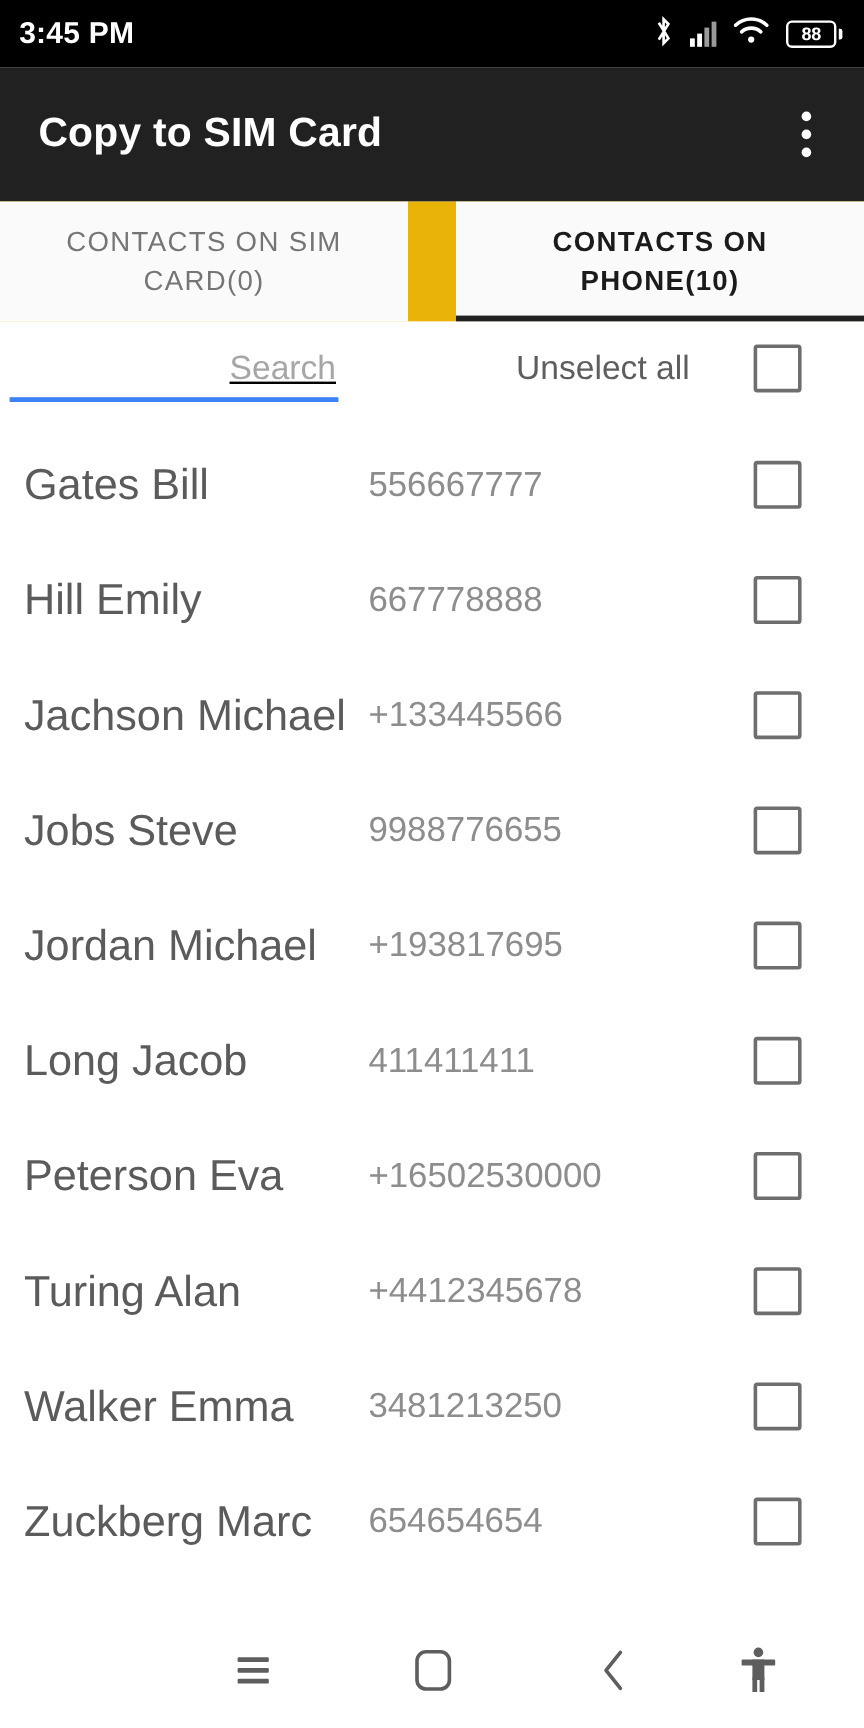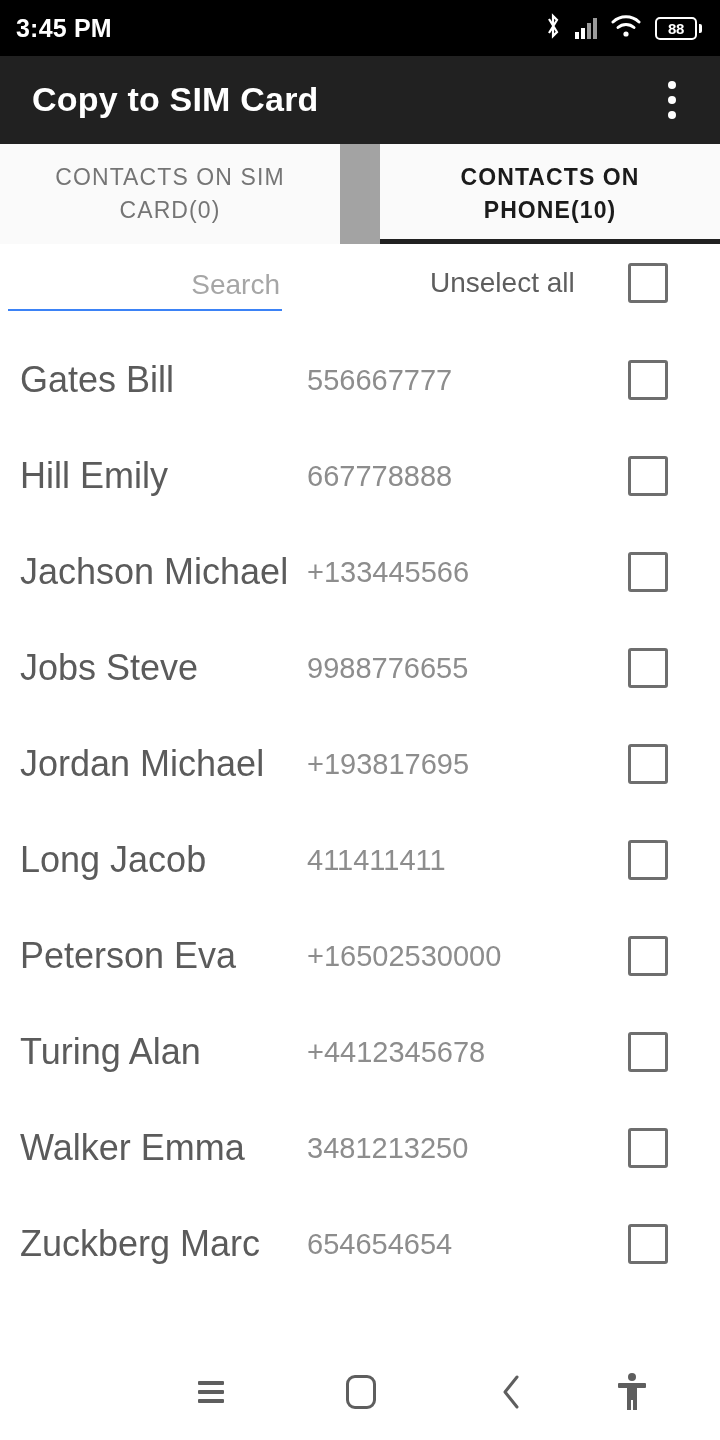--- a/index.html
+++ b/index.html
@@ -78,21 +78,21 @@
   .battery-cap {
     width: 3px;
     height: 9px;
     background: #ffffff;
     border-radius: 0 2px 2px 0;
     margin-left: 2px;
   }
 
   
   .app-bar {
-    height: 88px;
+    height: 112px;
     background: #212121;
     display: flex;
     align-items: center;
     justify-content: space-between;
     padding: 0 22px 0 32px;
     box-sizing: border-box;
     flex: 0 0 auto;
   }
   .app-title {
     color: #ffffff;
@@ -116,21 +116,21 @@
     width: 8px;
     height: 8px;
     border-radius: 50%;
     background: #ffffff;
   }
 
   
   .tab-bar {
     display: flex;
     height: 100px;
-    background: #a3a3a3;
+    background: #eab308;
     flex: 0 0 auto;
     gap: 40px;
   }
   .tab {
     flex: 1 1 50%;
     position: relative;
     display: flex;
     align-items: center;
     justify-content: center;
     text-align: center;
@@ -163,22 +163,23 @@
     flex: 0 0 auto;
     position: relative;
     background: #ffffff;
   }
   .search-wrap {
     width: 274px;
     margin-left: 8px;
     height: 56px;
     display: flex;
     align-items: flex-end;
-    border-bottom: 2px solid #3b82f6;
+    border-bottom: 4px solid #3b82f6;
     box-sizing: border-box;
+    text-decoration: underline;
   }
   .search-input {
     width: 100%;
     border: none;
     outline: none;
     background: transparent;
     text-align: right;
     font-family: "Liberation Sans", sans-serif;
     font-size: 28px;
     color: #4a4a4a;

